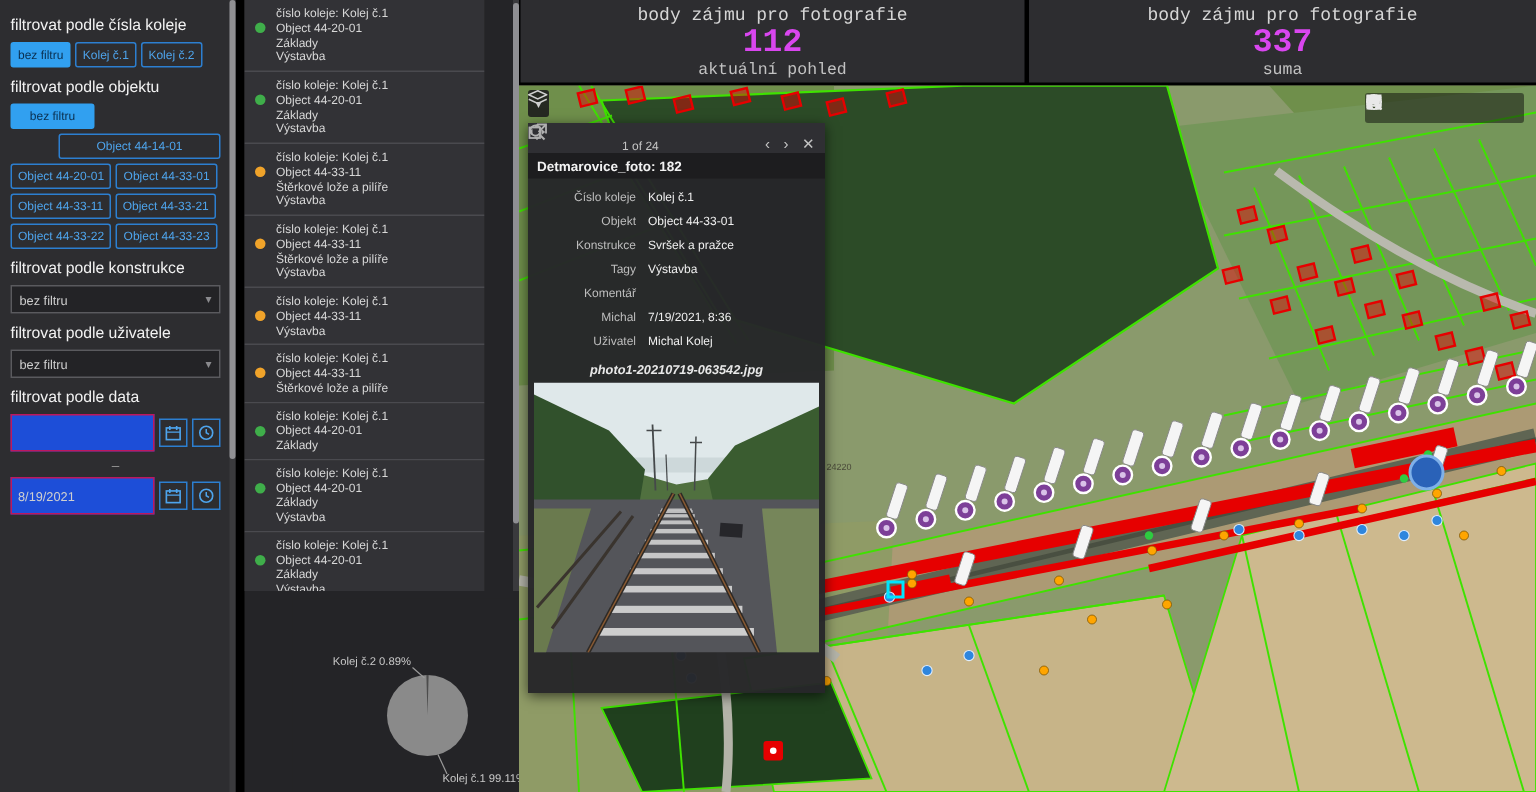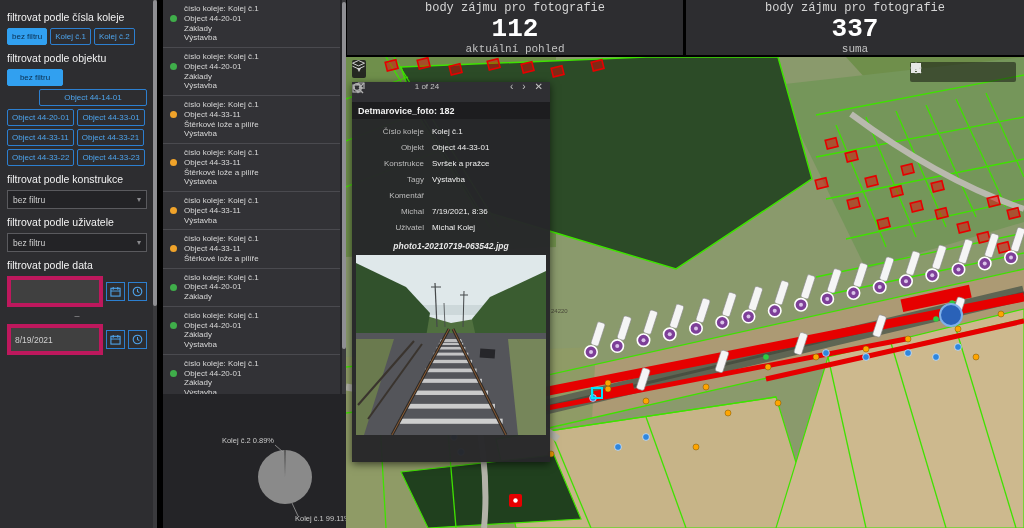--- a/index.html
+++ b/index.html
@@ -14,60 +14,60 @@
   .fbtn{font-size:8px;padding:3px 4px;border:1px solid #2c7fd0;color:#4ea4ec;background:transparent;
         border-radius:2px;white-space:nowrap;cursor:pointer;box-sizing:border-box;text-align:center;}
   .fbtn.active{background:#31a0f0;border-color:#31a0f0;color:#0a2e4e;}
   .obj-grid .fbtn{flex:0 0 calc(50% - 5px);}
   .obj-grid .fbtn:nth-child(1){flex:0 0 56px;}
   .obj-grid .fbtn:nth-child(2){flex:1;margin-left:32px;}
   .select{height:17px;border:1px solid #5a5a5e;background:#232326;color:#cfcfcf;font-size:8.5px;
           display:flex;align-items:center;justify-content:space-between;padding:0 5px;cursor:pointer;}
   .select .chev{color:#8a8a8e;font-size:8px;}
   .date-row{display:flex;gap:3px;margin-bottom:4px;align-items:center;}
-  .date-input{flex:1;height:15px;border:4px solid #be185d;background:#404040;color:#cfcfcf;
+  .date-input{flex:1;height:15px;border:1px solid #be185d;background:#1d4ed8;color:#cfcfcf;
               font-size:8.5px;padding:4px 4px;min-width:0;font-family:"Liberation Sans",sans-serif;}
   .icon-btn{width:17px;height:17px;border:1px solid #2c7fd0;background:transparent;display:flex;
             align-items:center;justify-content:center;cursor:pointer;flex:none;}
   .date-sep{color:#9a9a9a;font-size:9px;text-align:center;margin:1px 0 3px;}
   .v-scroll{position:absolute;width:4px;background:#3a3a3d;top:0;bottom:0;}
   .v-thumb{position:absolute;width:4px;background:#8f8f93;border-radius:2px;}
 
   
   .listpanel{position:absolute;left:163px;top:0;width:183px;height:528px;background:#242427;}
-  .list-items{position:absolute;left:0;top:0;width:177px;height:394px;overflow:hidden;background:#2a2a2d;}
+  .list-items{position:absolute;left:0;top:0;width:160px;height:394px;overflow:hidden;background:#2a2a2d;}
   .list-item{display:flex;background:#323236;border-bottom:1px solid #4a4a4f;padding:4px 3px 4px 7px;cursor:pointer;}
   .dot{width:7px;height:7px;border-radius:50%;margin:11px 7px 0 0;flex:none;}
   .dot.green{background:#3fae4a;}
   .dot.orange{background:#f0a32a;}
   .li-lines{font-size:8px;line-height:1.22;color:#d8d8d8;}
   .pie-section{position:absolute;left:0;top:399px;width:177px;height:129px;background:#242427;margin-left:32px;}
   .pie-label{fill:#c8c8c8;font-size:7.5px;font-family:"Liberation Sans",sans-serif;}
 
   
   .stat{position:absolute;top:0;height:55px;background:#2d2d30;display:flex;flex-direction:column;
         align-items:center;justify-content:center;font-family:Liberation Mono, monospace;}
   .stat-title{color:#d6d6d6;font-size:12px;}
-  .stat-value{color:#ffffff;font-size:26px;font-weight:bold;line-height:1.0;margin:1px 0;}
+  .stat-value{color:#d946ef;font-size:22px;font-weight:bold;line-height:1.0;margin:1px 0;}
   .stat-sub{color:#c2c2c2;font-size:11px;}
 
   
   .map{position:absolute;left:346px;top:57px;width:678px;height:471px;background:#7e9160;overflow:hidden;}
   .map svg{position:absolute;left:0;top:0;}
   .map-toolbar{position:absolute;right:8px;top:5px;height:20px;background:rgba(20,24,18,0.55);
                display:flex;align-items:center;gap:6px;padding:0 6px;border-radius:2px;}
   .tool-icon{width:14px;height:14px;display:flex;align-items:center;justify-content:center;cursor:pointer;}
   .expand-widget{position:absolute;left:6px;top:3px;height:18px;background:rgba(30,30,30,0.9);
                  border-radius:2px;display:flex;align-items:center;gap:5px;padding:0 5px;cursor:pointer;}
   .expand-widget .caret{color:#cfcfcf;font-size:8px;}
 
   
   .popup{position:absolute;left:6px;top:25px;width:198px;height:380px;background:rgba(38,38,41,0.97);
          box-shadow:0 2px 8px rgba(0,0,0,0.6);display:flex;flex-direction:column;}
-  .popup-header{height:20px;background:#2f2f33;display:flex;align-items:flex-start;font-size:8px;color:#c4c4c4;flex:none;gap:48px;}
+  .popup-header{height:20px;background:#2f2f33;display:flex;align-items:flex-end;font-size:8px;color:#c4c4c4;flex:none;gap:48px;}
   .popup-pager{flex:1;text-align:center;padding-left:40px;}
   .popup-nav{display:flex;gap:9px;padding-right:7px;}
   .popup-nav span{cursor:pointer;color:#c4c4c4;font-size:10px;line-height:1;}
   .popup-title{height:17px;background:#1d1d1f;color:#f2f2f2;font-size:9px;font-weight:bold;
                display:flex;align-items:center;padding:0 6px;flex:none;}
   .popup-fields{padding:5px 4px 2px;flex:none;}
   .pfield{display:flex;font-size:8px;line-height:16px;}
   .pfield .plabel{width:68px;text-align:right;color:#bdbdbd;flex:none;}
   .pfield .pvalue{margin-left:8px;color:#efefef;}
   .popup-filename{text-align:center;color:#e8e8e8;font-size:8.5px;font-style:italic;font-weight:bold;

